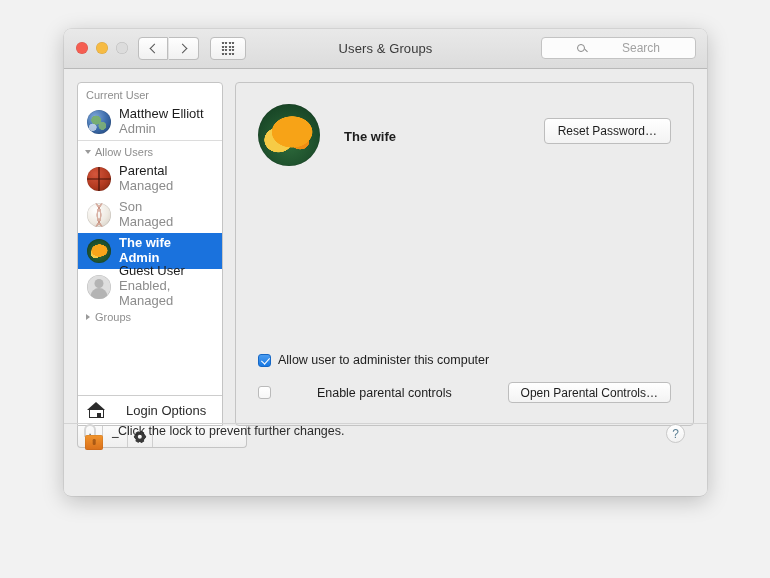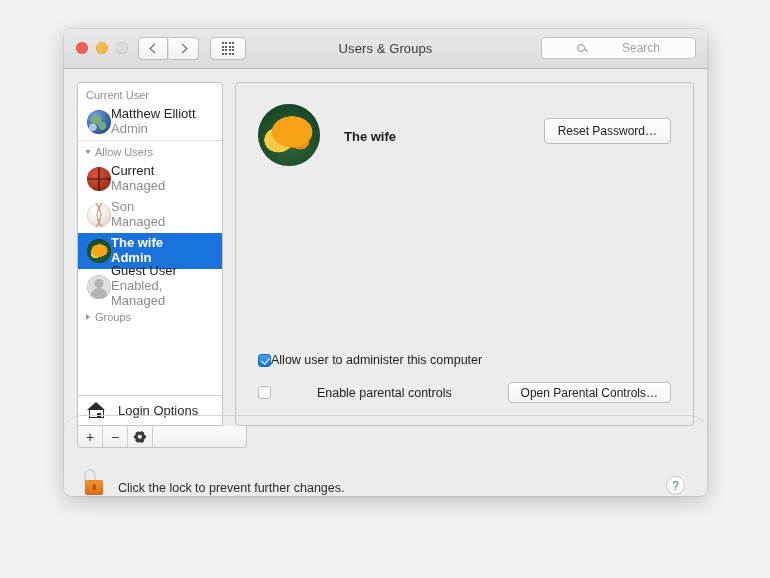--- a/index.html
+++ b/index.html
@@ -140,20 +140,21 @@
     width: 0; height: 0;
     border-left: 4px solid #9a9a9a;
     border-top: 3.2px solid transparent;
     border-bottom: 3.2px solid transparent;
   }
   .tri.open { transform: rotate(90deg); }
 
   .user-row {
     display: flex;
     align-items: center;
+    gap: 8px;
     padding: 3px 8px 4px 9px;
     height: 36px;
   }
   .user-row.selected { background: #1a72dd; }
 
   .avatar {
     width: 24px; height: 24px;
     border-radius: 50%;
     flex: none;
     position: relative;
@@ -207,21 +208,21 @@
   .user-name { font-size: 13px; color: #1d1d1d; }
   .user-role { font-size: 13px; color: #8c8c8c; }
   .user-row.selected .user-name { color: #fff; font-weight: bold; }
   .user-row.selected .user-role { color: #fff; font-weight: bold; }
   .user-row.dim .user-name { color: #8d8d8d; }
 
   
   #login-options {
     height: 30px;
     border-top: 1px solid #cdcdcd;
-    display: flex; align-items: center; gap: 12px;
+    display: flex; align-items: center; gap: 20px;
     padding-left: 9px;
     background: #fff;
   }
   #login-options .label { font-size: 13px; color: #2b2b2b; }
 
   .house { position: relative; width: 19px; height: 17px; }
   .house .roof {
     position: absolute; top: 0; left: 0;
     width: 0; height: 0;
     border-left: 9.5px solid transparent;
@@ -331,21 +332,21 @@
     font-size: 12px;
     color: #1d1d1d;
     display: flex; align-items: center;
   }
 
   #detail-footer {
     position: absolute;
     left: 22px; right: 22px; bottom: 22px;
   }
 
-  .check-row { display: flex; align-items: center; }
+  .check-row { display: flex; align-items: center; gap: 7px; }
   .check-row + .check-row { margin-top: 15px; justify-content: space-between; }
 
   .checkbox {
     width: 13px; height: 13px;
     border-radius: 3px;
     flex: none;
     position: relative;
   }
   .checkbox.on {
     background: linear-gradient(to bottom,#4a9cf0,#1878e3);
@@ -375,26 +376,25 @@
     border-radius: 4px;
     font-size: 12px;
     color: #1d1d1d;
     display: flex; align-items: center;
   }
 
   
   #lockbar {
     position: absolute;
     left: 0; right: 0; bottom: 0;
-    height: 80px;
+    height: 72px;
     border-top: 1px solid #d3d3d3;
     display: flex;
-    align-items: flex-end;
+    align-items: flex-start;
     padding: 0 22px 0 19px;
-    border-radius: 18px;
   }
   #lock-icon {
     position: relative;
     width: 22px; height: 26px;
     flex: none;
   }
   #lock-icon .shackle {
     position: absolute;
     left: 1px; top: 0;
     width: 12px; height: 13px;
@@ -499,21 +499,21 @@
           </div>
 
           <div class="group-header sep">
             <span class="tri open"></span>
             <span>Allow Users</span>
           </div>
 
           <div class="user-row">
             <span class="avatar av-basketball"></span>
             <span class="user-meta">
-              <div class="user-name">Current</div>
+              <div class="user-name">Parental</div>
               <div class="user-role">Managed</div>
             </span>
           </div>
 
           <div class="user-row dim">
             <span class="avatar av-baseball"></span>
             <span class="user-meta">
               <div class="user-name">Son</div>
               <div class="user-role">Managed</div>
             </span>

